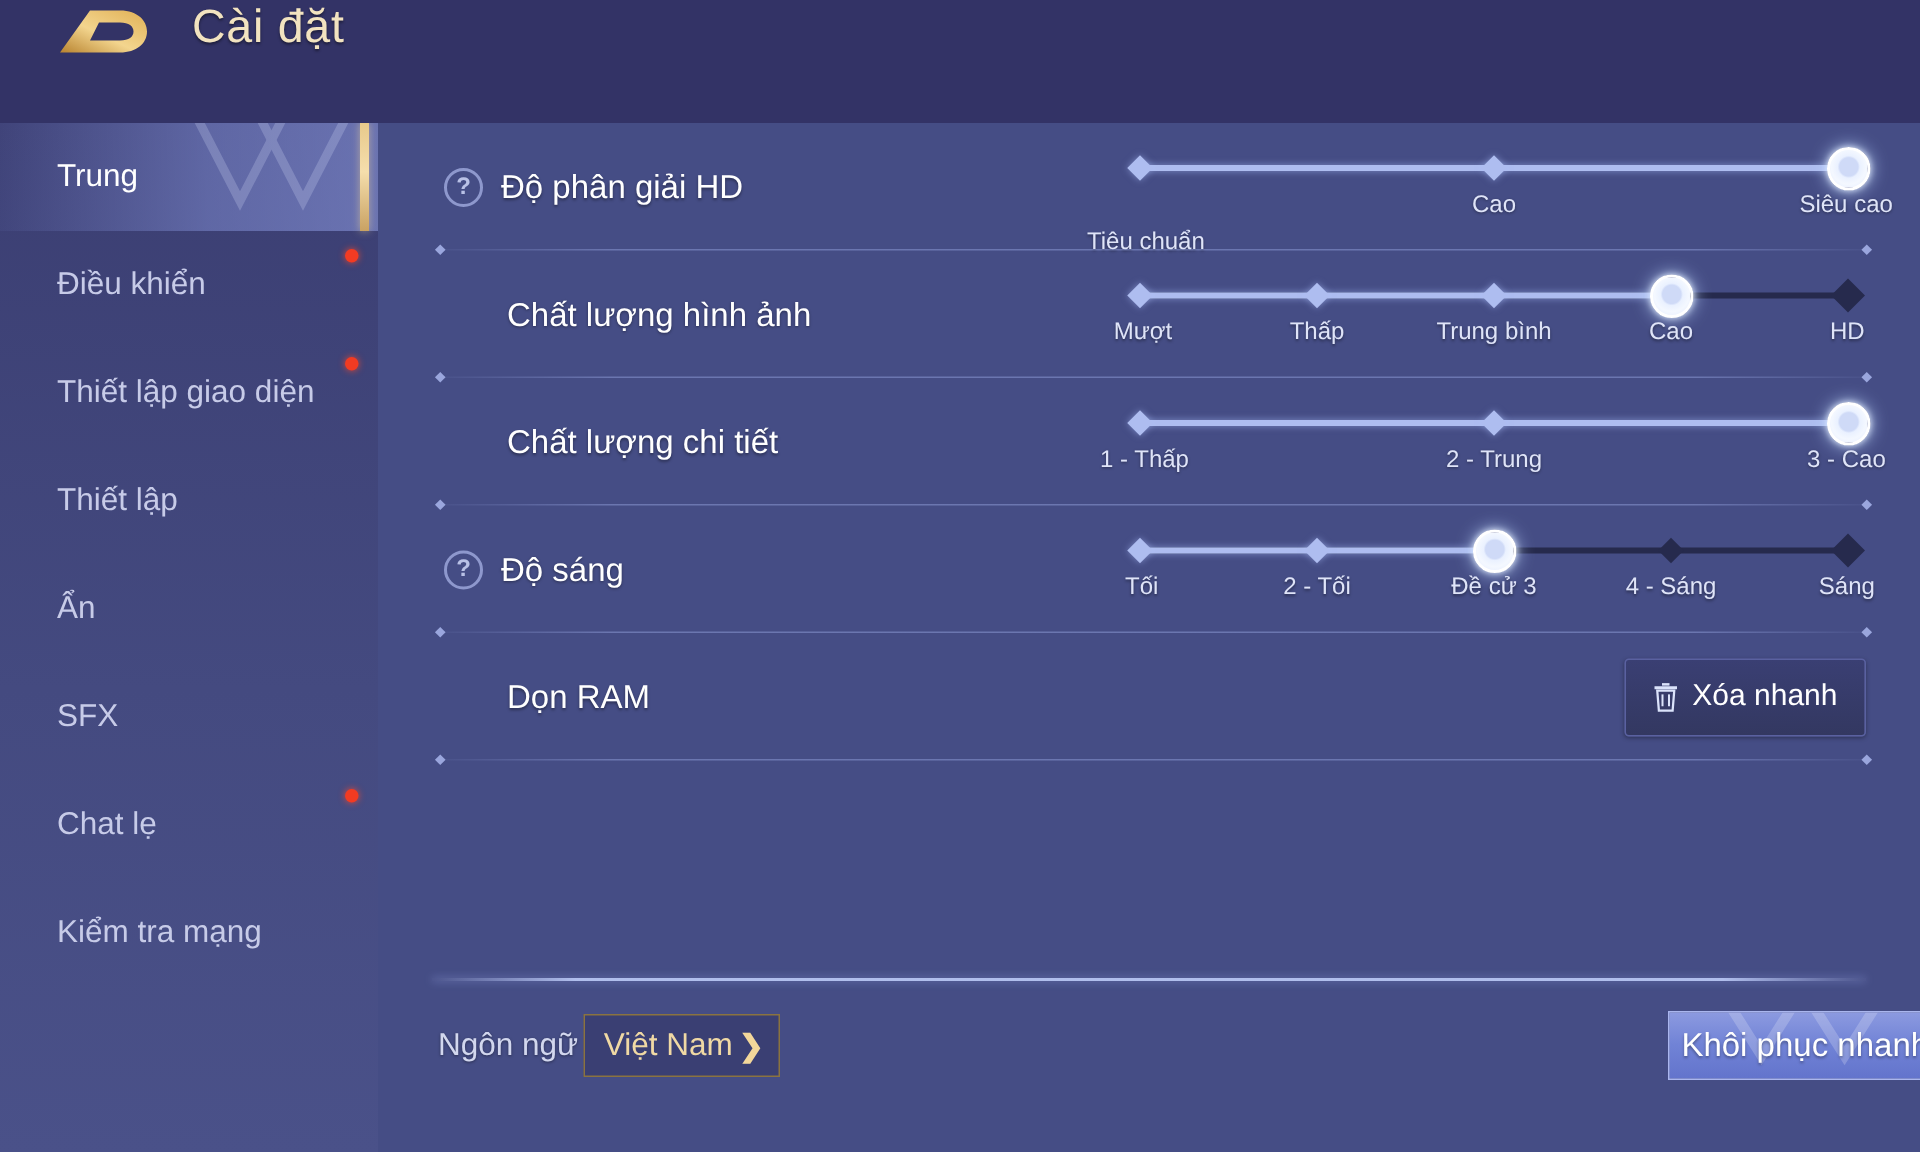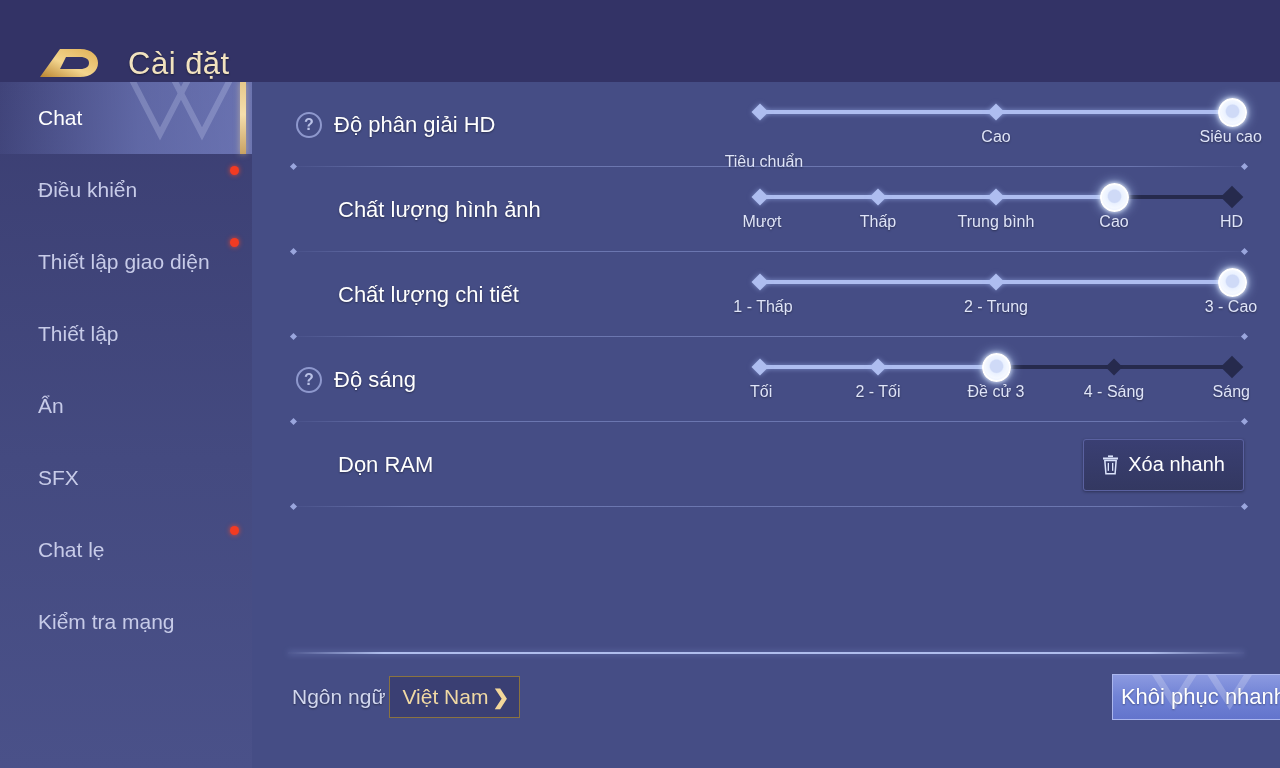--- a/index.html
+++ b/index.html
@@ -14,21 +14,21 @@
     width: 1280px; height: 768px;
     background: #454d85;
     overflow: hidden;
   }
 
   
   #header {
     position: absolute; left: 0; top: 0;
     width: 1280px; height: 82px;
     background: #333366;
-    display: flex; align-items: flex-end;
+    display: flex; align-items: flex-start;
   }
   #logo-mark {
     margin-left: 36px;
     width: 66px; height: 40px;
     display: block;
   }
   #header-title {
     margin-left: 26px;
     font-size: 31px;
     color: #f2e3c0;
@@ -255,21 +255,21 @@
     </svg>
     <div id="header-title">Cài đặt</div>
   </div>
 
   <div id="sidebar">
       <div class="nav-item selected">
         <svg viewBox="0 0 130 100" class="nav-watermark">
           <path d="M20 0 L52 62 L84 0" stroke="#dfe6ff" stroke-width="6" fill="none"></path>
           <path d="M62 0 L94 62 L126 0" stroke="#dfe6ff" stroke-width="6" fill="none"></path>
         </svg>
-        <span>Chat</span>
+        <span>Trung</span>
       </div>
       <div class="nav-item">
         <span>Điều khiển</span>
         <span class="nav-dot"></span>
       </div>
       <div class="nav-item">
         <span>Thiết lập giao diện</span>
         <span class="nav-dot"></span>
       </div>
       <div class="nav-item">

